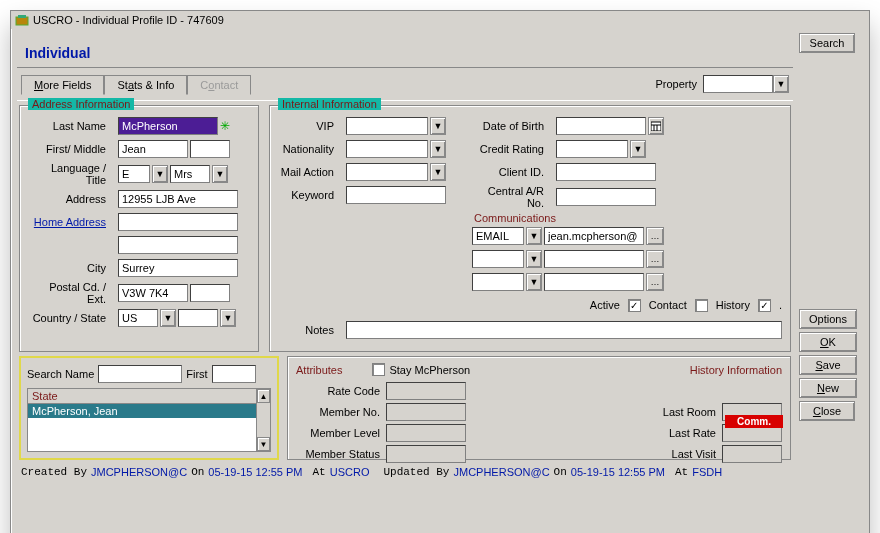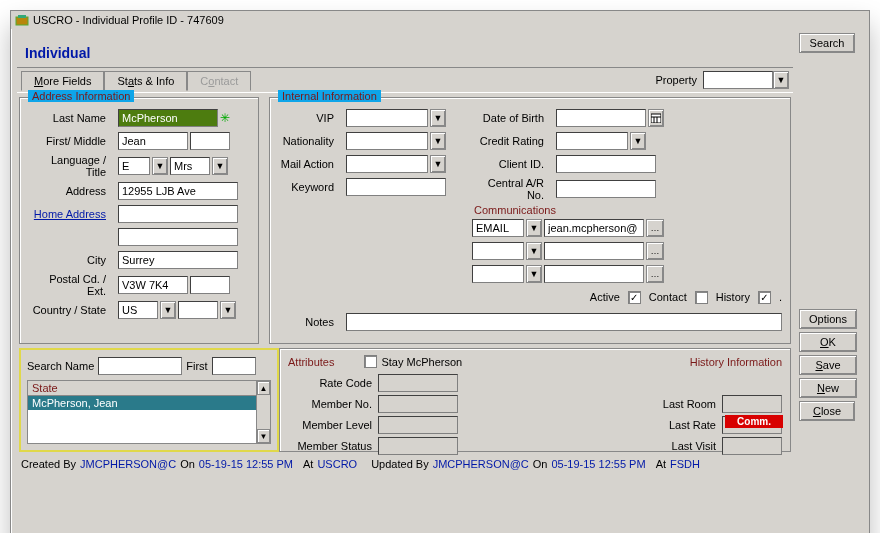--- a/index.html
+++ b/index.html
@@ -54,21 +54,21 @@
     font-size: 14px;
     padding: 4px 0 6px 8px;
     margin-top: 8px;
   }
   .tabbar {
     display: flex;
     align-items: center;
     border-top: 1px solid #888;
     border-bottom: 1px solid #fff;
     height: 26px;
-    padding: 8px 4px;
+    padding: 16px 4px;
   }
   .tab {
     padding: 3px 12px;
     border: 1px solid #888;
     border-bottom: 1px solid #d6d3ce;
     background: #d6d3ce;
     margin-right: 0px;
     font-size: 11px;
     position: relative;
     top: 1px;
@@ -95,31 +95,31 @@
   .fieldset {
     border: 1px solid #888;
     position: relative;
     padding: 10px 8px 8px 8px;
     box-shadow: inset 1px 1px 0 #fff;
   }
   .fieldset > .legend {
     position: absolute;
     top: -8px;
     left: 8px;
-    background: #0ea5e9;
+    background: #14b8a6;
     padding: 0 4px;
     color: #7a1818;
     font-size: 11px;
   }
   .row { display: flex; align-items: center; margin-bottom: 3px; min-height: 20px; }
   .row .lbl { width: 90px; text-align: right; padding-right: 12px; color: #000; font-size: 11px; }
   .row .lbl.link { color: #0018a8; text-decoration: underline; }
   .row .field { display: flex; align-items: center; gap: 2px; }
   .inp { height: 18px; border: 1px solid #808080; border-top-color:#404040; border-left-color:#404040; font-size: 11px; padding: 1px 3px; background:#fff; }
-  .inp.sel { background: #4d7c0f; color: #fff; }
+  .inp.sel { background: #4c1d95; color: #fff; }
   .inp-90 { width: 90px; }
   .inp-120 { width: 120px; }
   .inp-40 { width: 40px; }
   .inp-70 { width: 70px; }
   .inp-100 { width: 100px; }
   .btn {
     height: 20px;
     border: 1px solid #888;
     background: #d6d3ce;
     box-shadow: inset 1px 1px 0 #fff, inset -1px -1px 0 #888;
@@ -131,21 +131,21 @@
   .btn-small { min-width: 18px; padding: 0 2px; }
   .checkbox {
     width: 13px; height: 13px;
     border: 1px solid #808080;
     background: #fff;
     display: inline-flex;
     align-items: center; justify-content: center;
     font-size: 10px;
     box-shadow: inset 1px 1px 0 #888;
   }
-  .bottom-row { display:flex; padding: 4px 2px 0 2px;}
+  .bottom-row { display:flex; gap:8px; padding: 4px 2px 0 2px;}
   .search-box {
     border: 2px solid #e0d84a;
     padding: 6px;
     width: 260px;
     height: 104px;
   }
   .list {
     border: 1px solid #888;
     background: #fff;
     height: 64px;
@@ -205,21 +205,21 @@
     top: 404px;
   }
   .footer {
     font-size: 11px;
     padding: 6px 4px;
     display:flex;
     gap: 4px;
     flex-wrap: wrap;
     align-items:center;
   }
-  .footer .k { color:#000; }
+  .footer .k { color:#000;font-family:Liberation Mono, monospace; }
   .footer .v { color:#0018a8; }
 </style>
 </head>
 <body>
 
 <div class="window">
 
   <div class="titlebar">
     <span class="titlebar-icon">
       <svg width="14" height="14" viewBox="0 0 14 14">

